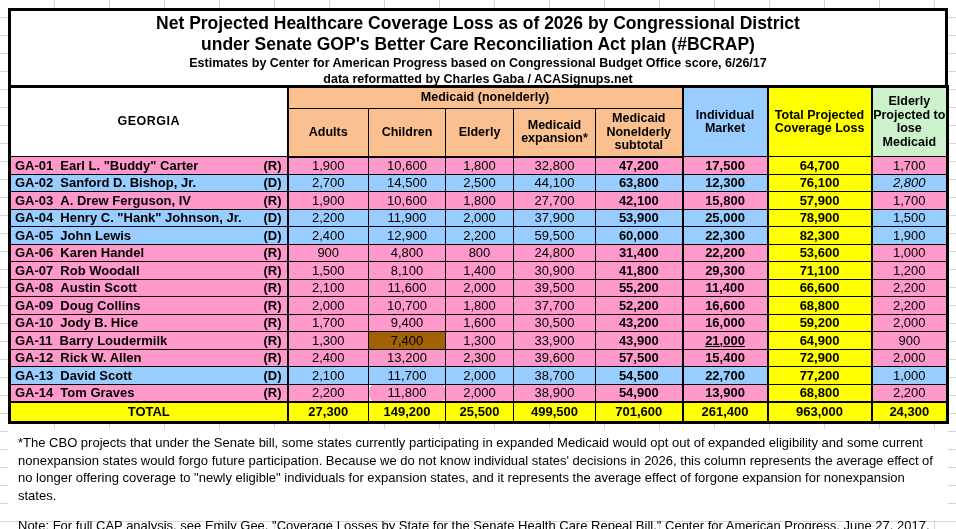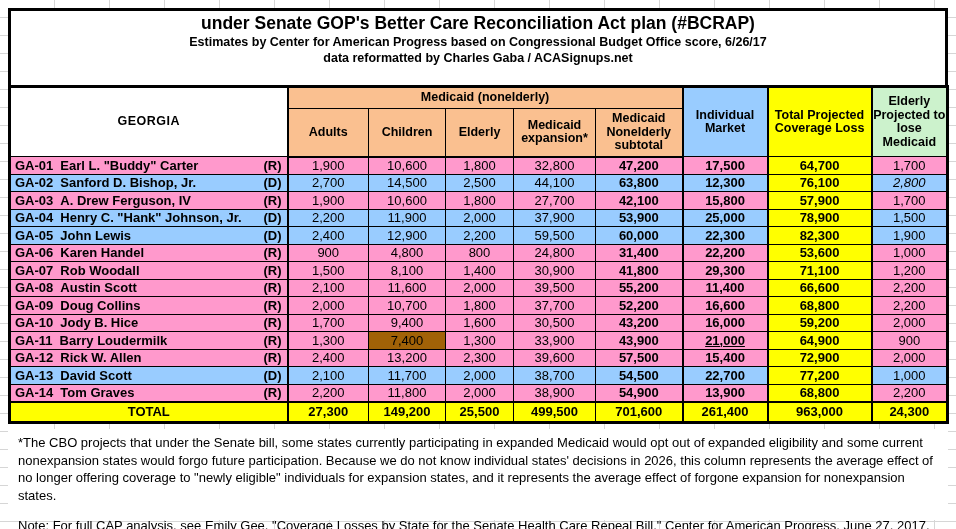--- a/index.html
+++ b/index.html
@@ -59,20 +59,21 @@
     position: absolute; left: 8px; top: 429px; width: 940px; height: 91px;
     background: #fff; padding: 5px 12px 0 10px; font-size: 13px; line-height: 17.5px;
   }
   .footnotes p { margin: 0; }
   .footnotes p + p { margin-top: 13px; }
 </style>
 </head>
 <body>
 
 <div class="title-box">
+  <div class="title-main">Net Projected Healthcare Coverage Loss as of 2026 by Congressional District</div>
   <div class="title-main">under Senate GOP's Better Care Reconciliation Act plan (#BCRAP)</div>
   <div class="title-sub">Estimates by Center for American Progress based on Congressional Budget Office score, 6/26/17</div>
   <div class="title-sub">data reformatted by Charles Gaba / ACASignups.net</div>
 </div>
 
 <table class="cov">
   <colgroup>
     <col style="width:278px">
       <col style="width:81px">
       <col style="width:77px">
@@ -323,21 +324,21 @@
       </tr>
       <tr>
         <td class="namecell name-b" style="background: rgb(255, 153, 204);">
           <div class="inner">
             <span class="dist">GA-14</span>
             <span class="nm">Tom Graves</span>
             <span class="party">(R)</span>
           </div>
         </td>
         <td class="num" style="background: rgb(255, 153, 204);">2,200</td>
-        <td class="num" style="background: rgb(255, 153, 204);">11,800</td>
+        <td class="num" style="background: rgb(255, 153, 204); border-radius: 7px;">11,800</td>
         <td class="num" style="background: rgb(255, 153, 204);">2,000</td>
         <td class="num" style="background: rgb(255, 153, 204);">38,900</td>
         <td class="num bold sub-b" style="background: rgb(255, 153, 204);">54,900</td>
         <td class="num bold ind-b" style="background: rgb(255, 153, 204);">13,900</td>
         <td class="num bold totalcol tot-b">68,800</td>
         <td class="num" style="background: rgb(255, 153, 204);">2,200</td>
       </tr>
     </tbody>
   <tfoot>
     <tr>

